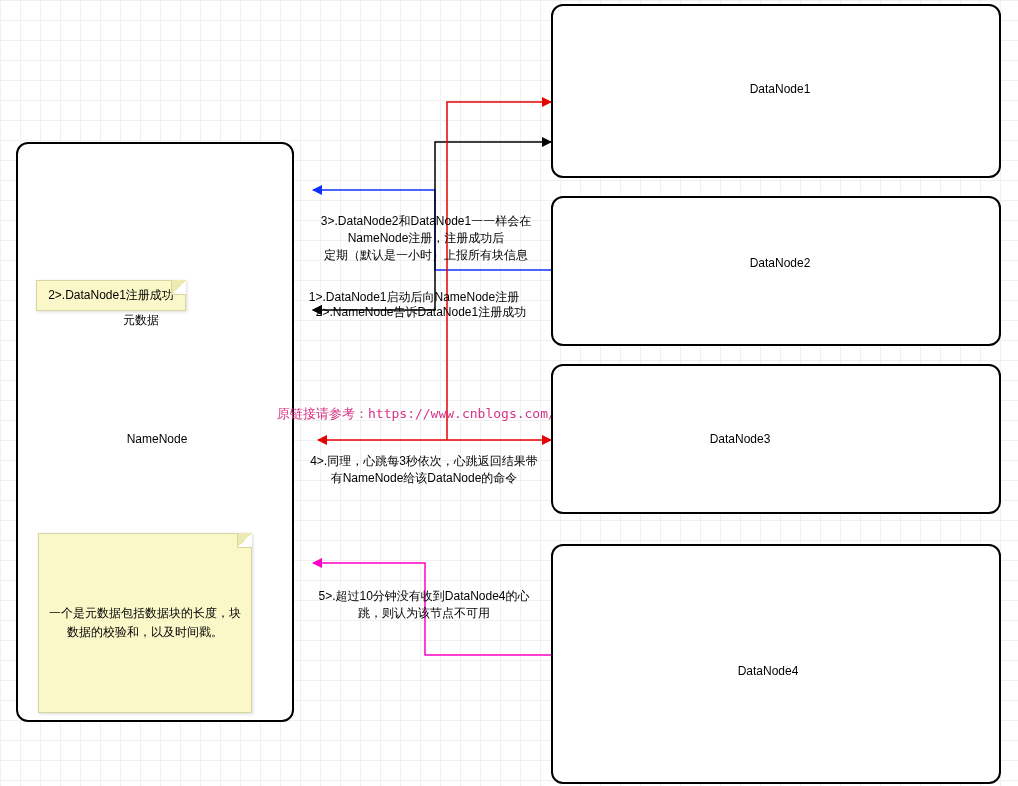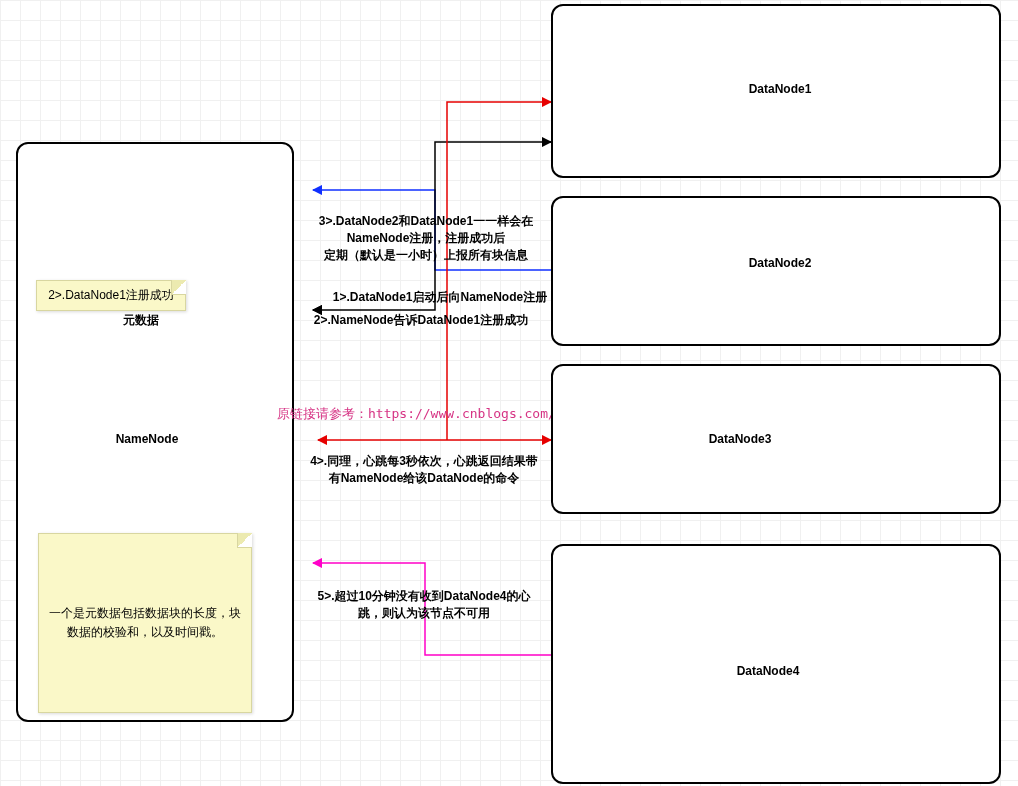--- a/index.html
+++ b/index.html
@@ -35,21 +35,21 @@
     content: "";
     position: absolute;
     top: -1px;
     right: -1px;
     width: 14px;
     height: 14px;
     background: linear-gradient(135deg, #eceab0 0 50%, #fff 50% 100%);
     border-left: 1px solid #d8d6a0;
     border-bottom: 1px solid #d8d6a0;
   }
-  .plain-label { text-align: center; white-space: pre-line; font-weight: bold; }
+  .plain-label { text-align: center; white-space: pre-line; }
   .link-text {
     color: #d63384;
     font-family: Consolas, monospace;
     font-size: 13px;
     white-space: nowrap;
   }
   svg.overlay {
     position: absolute;
     top: 0; left: 0;
     width: 1018px; height: 786px;
@@ -110,30 +110,30 @@
 </svg>
 
 <div class="abs outer-box" style="left:16px; top:142px; width:278px; height:580px;"></div>
 
 <div class="abs note" style="left:36px; top:280px; width:150px; padding:6px 8px;">
   <span>2&gt;.DataNode1注册成功</span>
 </div>
 
 <div class="abs plain-label" style="left:100px; top:312px; width:82px;">元数据</div>
 
-<div class="abs plain-label" style="left:106px; top:432px; width:82px;">NameNode</div>
+<div class="abs plain-label" style="left:116px; top:432px; width:82px;">NameNode</div>
 
 <div class="abs note" style="left:38px; top:502px; width:214px; height:180px; display:flex; align-items:center; justify-content:center;">
   <span style="line-height:1.6;">一个是元数据包括数据块的长度，块数据的校验和，以及时间戳。</span>
 </div>
 
 <div class="abs plain-label" style="left:310px; top:213px; width:232px;">3&gt;.DataNode2和DataNode1一一样会在NameNode注册，注册成功后
 定期（默认是一小时）上报所有块信息</div>
-<div class="abs plain-label" style="left:324px; top:289px; width:232px;">1&gt;.DataNode1启动后向NameNode注册</div>
-<div class="abs plain-label" style="left:302px; top:312px; width:238px;">2&gt;.NameNode告诉DataNode1注册成功</div>
+<div class="abs plain-label" style="left:298px; top:289px; width:232px;">1&gt;.DataNode1启动后向NameNode注册</div>
+<div class="abs plain-label" style="left:302px; top:304px; width:238px;">2&gt;.NameNode告诉DataNode1注册成功</div>
 <div class="abs plain-label" style="left:308px; top:453px; width:232px;text-align:center;">4&gt;.同理，心跳每3秒依次，心跳返回结果带有NameNode给该DataNode的命令</div>
 <div class="abs plain-label" style="left:314px; top:588px; width:220px;">5&gt;.超过10分钟没有收到DataNode4的心跳，则认为该节点不可用</div>
 
 <div class="abs link-text" style="left:277px; top:405px;">原链接请参考：https://www.cnblogs.com/yinzhengjie/p/9622563.html</div>
 
 <div class="abs outer-box" style="left:551px; top:4px; width:450px; height:174px;"></div>
 <div class="abs note" style="left:577px; top:24px; width:400px;">
   <span>block1：数据，数据长度，校验和，时间戳</span>
 </div>
 <div class="abs plain-label" style="left:700px; top:82px; width:160px;">DataNode1</div>

